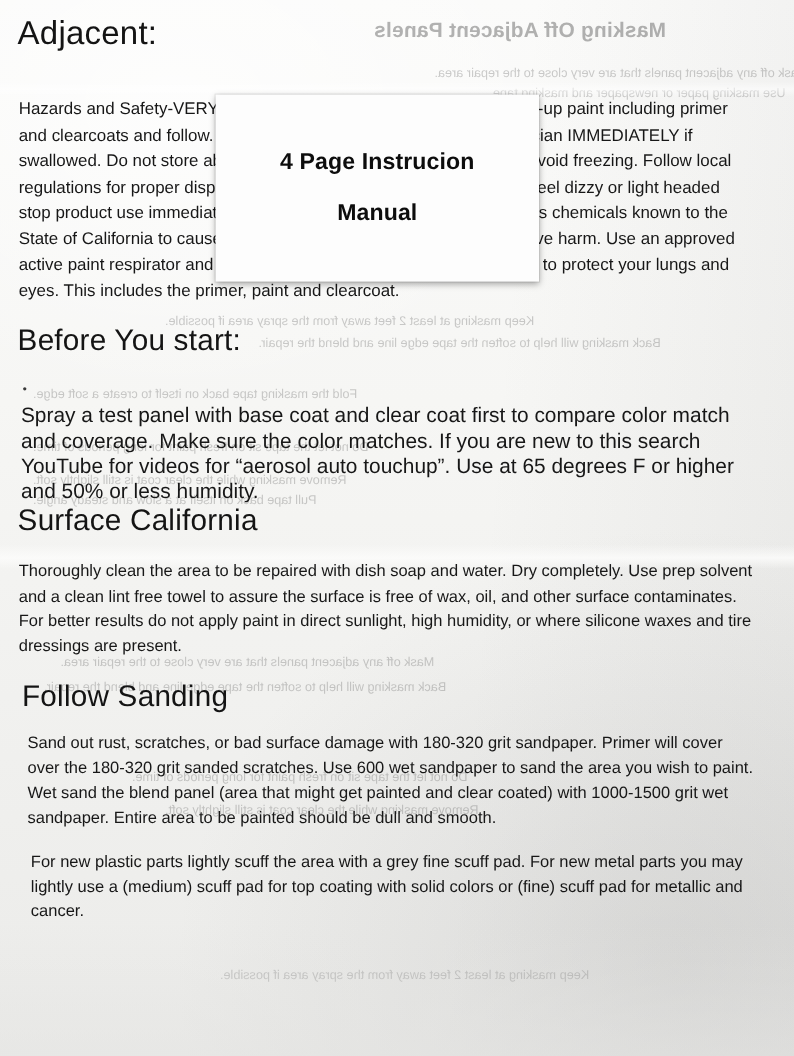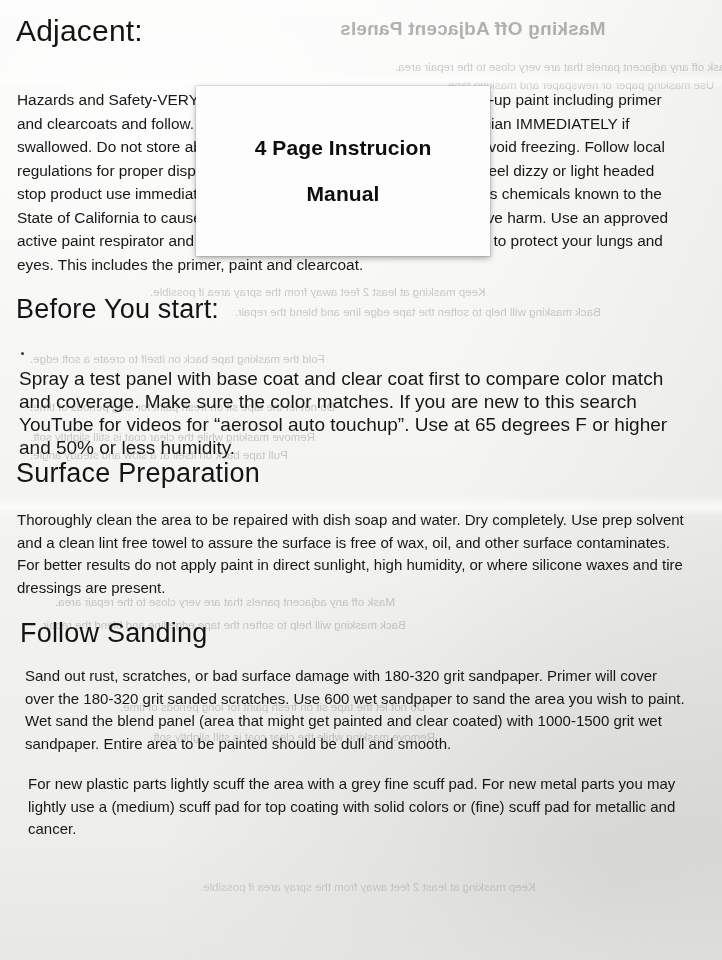--- a/index.html
+++ b/index.html
@@ -128,21 +128,21 @@
 
   <div class="content">
 
     <h1 class="head" style="position:absolute; left:16px; top:14px; font-size:30px;">Adjacent:</h1>
     <p class="para" style="position:absolute; left:17px; top:88px; width:670px; font-size:15.4px; line-height:23.5px;">Hazards and Safety-VERY IMPORTANT. Read all labels on the touch-up paint including primer and clearcoats and follow. Keep out of reach of children. Call a physician IMMEDIATELY if swallowed. Do not store above 120F. DO NOT STORE IN CAR and avoid freezing. Follow local regulations for proper disposal. Use with adequate ventilation. If you feel dizzy or light headed stop product use immediately and call physician. This product contains chemicals known to the State of California to cause birth defects, cancer and other reproductive harm. Use an approved active paint respirator and WEAR safety goggles when spraying paint to protect your lungs and eyes. This includes the primer, paint and clearcoat.</p>
 
     <h1 class="head" style="position:absolute; left:16px; top:294px; font-size:27px;">Before You start:</h1>
     <div style="position:absolute; left:21px; top:352px; width:3px; height:3px; background:#3a3a3a; border-radius:50%;"></div>
     <p class="para" style="position:absolute; left:19px; top:367px; width:665px; font-size:19px; line-height:23px;">Spray a test panel with base coat and clear coat first to compare color match and coverage. Make sure the color matches.  If you are new to this search YouTube for videos for “aerosol auto touchup”.  Use at 65 degrees F or higher and 50% or less humidity.</p>
 
-    <h1 class="head" style="position:absolute; left:16px; top:458px; font-size:27px;">Surface Preparation</h1>
+    <h1 class="head" style="position:absolute; left:16px; top:458px; font-size:27px;">Surface California</h1>
     <p class="para" style="position:absolute; left:17px; top:509px; width:670px; font-size:15px; line-height:22.5px;">Thoroughly clean the area to be repaired with dish soap and water.  Dry completely. Use prep solvent and a clean lint free towel to assure the surface is free of wax, oil, and other surface contaminates. For better results do not apply paint in direct sunlight, high humidity, or where silicone waxes and tire dressings are present.</p>
 
     <h1 class="head" style="position:absolute; left:20px; top:618px; font-size:27px;">Follow Sanding</h1>
     <p class="para" style="position:absolute; left:25px; top:665px; width:663px; font-size:15px; line-height:22.5px;">Sand out rust, scratches, or bad surface damage with 180-320 grit sandpaper. Primer will cover over the 180-320 grit sanded scratches. Use 600 wet sandpaper to sand the area you wish to paint. Wet sand the blend panel (area that might get painted and clear coated) with 1000-1500 grit wet sandpaper. Entire area to be painted should be dull and smooth.</p>
     <p class="para" style="position:absolute; left:28px; top:773px; width:655px; font-size:15px; line-height:22.5px;">For new plastic parts lightly scuff the area with a grey fine scuff pad. For new metal parts you may lightly use a (medium) scuff pad for top coating with solid colors or (fine) scuff pad for metallic and cancer.</p>
 
   </div>
 
   <div id="label-card" style="left:196px; top:86px; width:294px; height:170px;">
     <div class="line" style="font-size:21px; margin-bottom:22px;">4 Page Instrucion</div>

